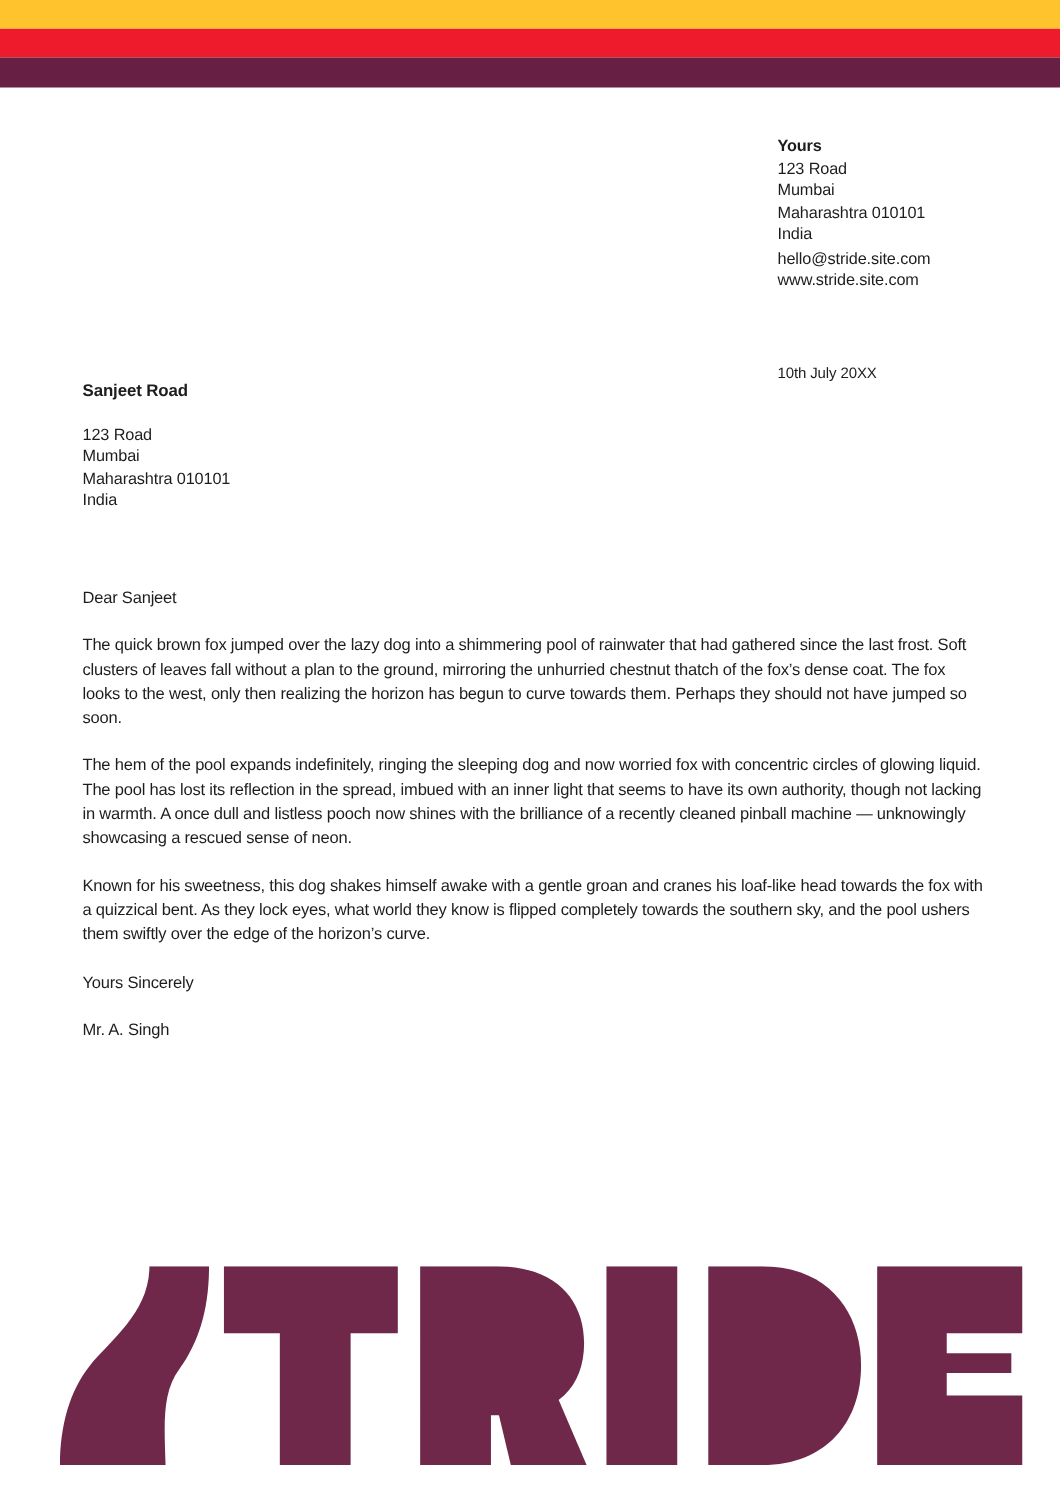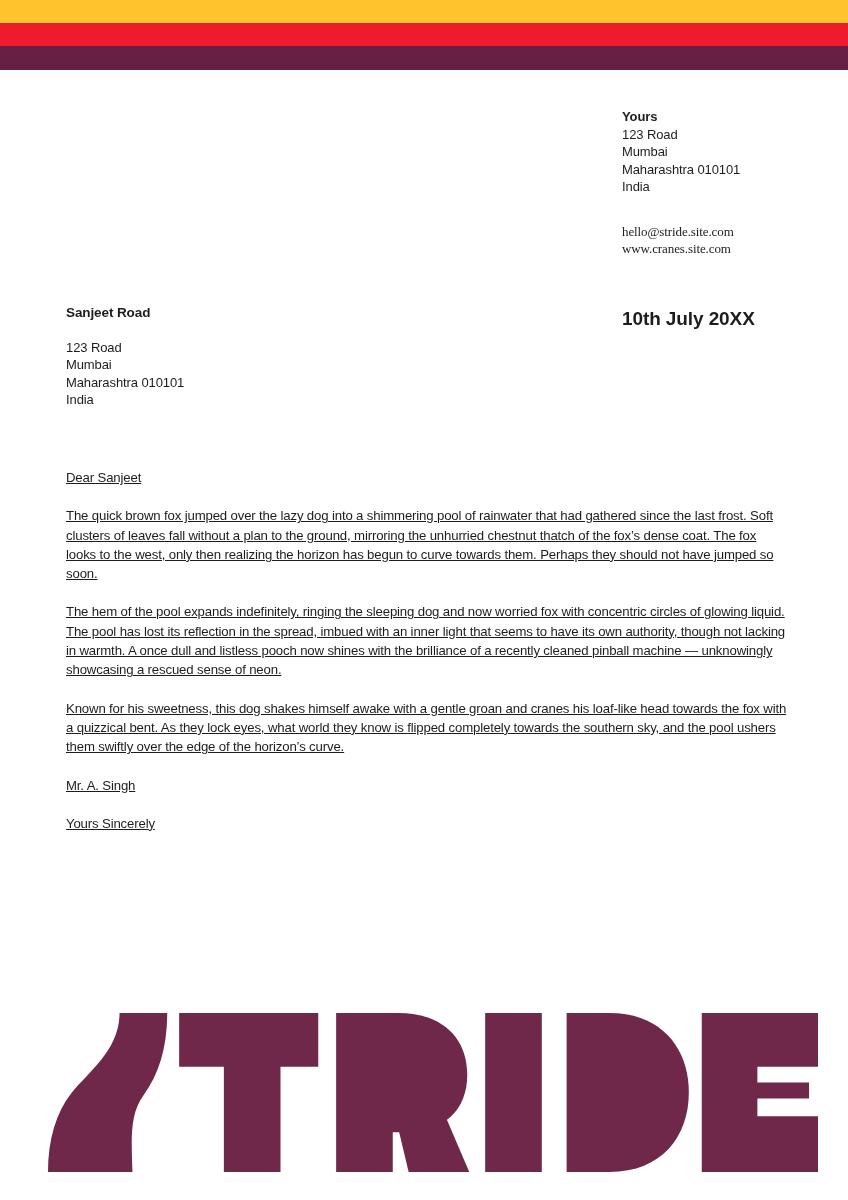--- a/index.html
+++ b/index.html
@@ -15,39 +15,39 @@
   .bar { width: 848px; }
   .bar-1 { height: 23px; }
   .bar-2 { height: 23px; }
   .bar-3 { height: 24px; }
 
   .sender-block {
     position: absolute; left: 622px; top: 108px;
     font-size: 13px; line-height: 17.5px; letter-spacing: -0.1px;
   }
   .sender-block .company { font-weight: bold; }
-  .sender-block .contact { margin-top: 27px; font-family: Liberation Serif, serif; }
+  .sender-block .contact { margin-top: 2px; }
 
   .recipient-block {
     position: absolute; left: 66px; top: 304px;
     font-size: 13px; line-height: 17.5px; letter-spacing: -0.1px;
   }
   .recipient-block .name { font-weight: bold; font-size: 13.5px; }
   .recipient-block .address { margin-top: 17px; }
 
   .date-line {
-    position: absolute; left: 622px; top: 308px;
-    font-size: 19px; font-weight: bold; letter-spacing: -0.1px;
+    position: absolute; left: 622px; top: 291px;
+    font-size: 12px; font-weight: normal; letter-spacing: -0.1px;
   }
 
   .letter-body {
     position: absolute; left: 66px; top: 468px; width: 722px;
     font-size: 13.2px; line-height: 19.3px; letter-spacing: -0.15px;
   }
-  .letter-body p { margin: 0 0 19px 0; text-decoration: underline; }
+  .letter-body p { margin: 0 0 19px 0; }
 
   .logo-wrap {
     position: absolute; left: 48px; top: 1013px;
     width: 770px; height: 159px;
   }
   .logo-wrap svg { display: block; width: 770px; height: 159px; }
 </style>
 </head>
 <body>
 
@@ -58,43 +58,43 @@
 </div>
 
 <div class="sender-block">
   <div class="company">Yours</div>
   <div>123 Road</div>
   <div>Mumbai</div>
   <div>Maharashtra 010101</div>
   <div>India</div>
   <div class="contact">
     <div>hello@stride.site.com</div>
-    <div>www.cranes.site.com</div>
+    <div>www.stride.site.com</div>
   </div>
 </div>
 
 <div class="recipient-block">
   <div class="name">Sanjeet Road</div>
   <div class="address">
     <div>123 Road</div>
     <div>Mumbai</div>
     <div>Maharashtra 010101</div>
     <div>India</div>
   </div>
 </div>
 
 <div class="date-line">10th July 20XX</div>
 
 <div class="letter-body">
   <p>Dear Sanjeet</p>
   <p>The quick brown fox jumped over the lazy dog into a shimmering pool of rainwater that had gathered since the last frost. Soft clusters of leaves fall without a plan to the ground, mirroring the unhurried chestnut thatch of the fox’s dense coat. The fox looks to the west, only then realizing the horizon has begun to curve towards them. Perhaps they should not have jumped so soon.</p>
   <p>The hem of the pool expands indefinitely, ringing the sleeping dog and now worried fox with concentric circles of glowing liquid. The pool has lost its reflection in the spread, imbued with an inner light that seems to have its own authority, though not lacking in warmth. A once dull and listless pooch now shines with the brilliance of a recently cleaned pinball machine — unknowingly showcasing a rescued sense of neon.</p>
   <p>Known for his sweetness, this dog shakes himself awake with a gentle groan and cranes his loaf-like head towards the fox with a quizzical bent. As they lock eyes, what world they know is flipped completely towards the southern sky, and the pool ushers them swiftly over the edge of the horizon’s curve.</p>
+  <p>Yours Sincerely</p>
   <p>Mr. A. Singh</p>
-  <p>Yours Sincerely</p>
 </div>
 
 <div class="logo-wrap">
   <svg viewBox="0 0 775 160" xmlns="http://www.w3.org/2000/svg" role="img" aria-label="STRIDE">
 
     <path class="logo-glyph" d="M 72 0 L 120 0 C 120 34 112 61 96 83 C 82 102 84 128 85 160 L 0 160 C 0 128 8 100 24 80 C 41 59 72 37 72 0 Z" fill="#6F2849"></path>
 
     <path class="logo-glyph" d="M 132 0 L 272 0 L 272 54 L 234 54 L 234 160 L 177 160 L 177 54 L 132 54 Z" fill="#6F2849"></path>
 
     <path class="logo-glyph" d="M 290 0 L 352 0 C 398 0 422 26 422 62 C 422 98 399 120 358 120 L 347 120 L 347 160 L 290 160 Z" fill="#6F2849"></path>

